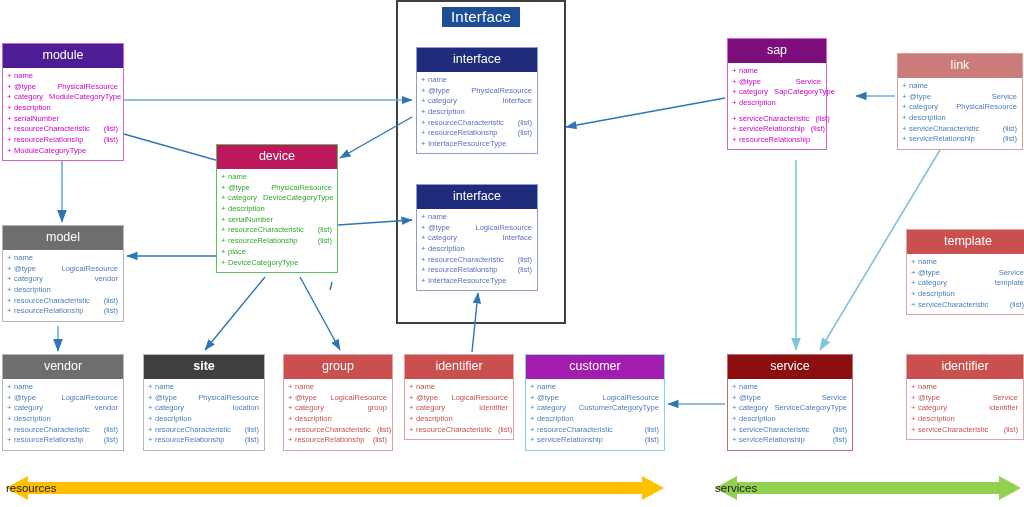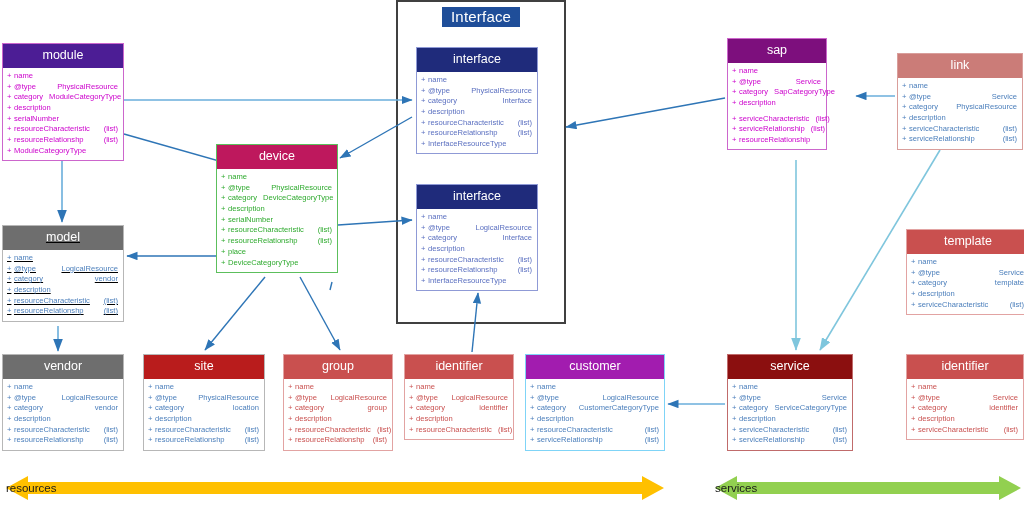--- a/index.html
+++ b/index.html
@@ -115,21 +115,21 @@
             <span class="plus">+</span>
             <span class="attr">resourceRelationshp</span>
             <span class="val">(list)</span>
           </div>
           <div class="row">
             <span class="plus">+</span>
             <span class="attr">ModuleCategoryType</span>
           </div>
         </div>
       </div>
-      <div class="cls" style="left: 2px; top: 225px; width: 122px; border: 1px solid rgb(183, 183, 183); text-decoration: underline;">
+      <div class="cls" style="left: 2px; top: 225px; width: 122px; border: 1px solid rgb(183, 183, 183);">
         <div class="hdr" style="background: rgb(110, 110, 110);">model</div>
         <div class="body" style="color: rgb(74, 126, 187);">
           <div class="row">
             <span class="plus">+</span>
             <span class="attr">name</span>
           </div>
           <div class="row">
             <span class="plus">+</span>
             <span class="attr">@type</span>
             <span class="val">LogicalResource</span>
@@ -301,21 +301,21 @@
             <span class="val">(list)</span>
           </div>
           <div class="row">
             <span class="plus">+</span>
             <span class="attr">resourceRelationshp</span>
             <span class="val">(list)</span>
           </div>
         </div>
       </div>
       <div class="cls" style="left: 143px; top: 354px; width: 122px; border: 1px solid rgb(183, 183, 183);">
-        <div class="hdr" style="background: #b91c1c;">site</div>
+        <div class="hdr" style="background: #404040; font-weight: bold;">site</div>
         <div class="body" style="color: rgb(74, 126, 187);">
           <div class="row">
             <span class="plus">+</span>
             <span class="attr">name</span>
           </div>
           <div class="row">
             <span class="plus">+</span>
             <span class="attr">@type</span>
             <span class="val">PhysicalResource</span>
           </div>

